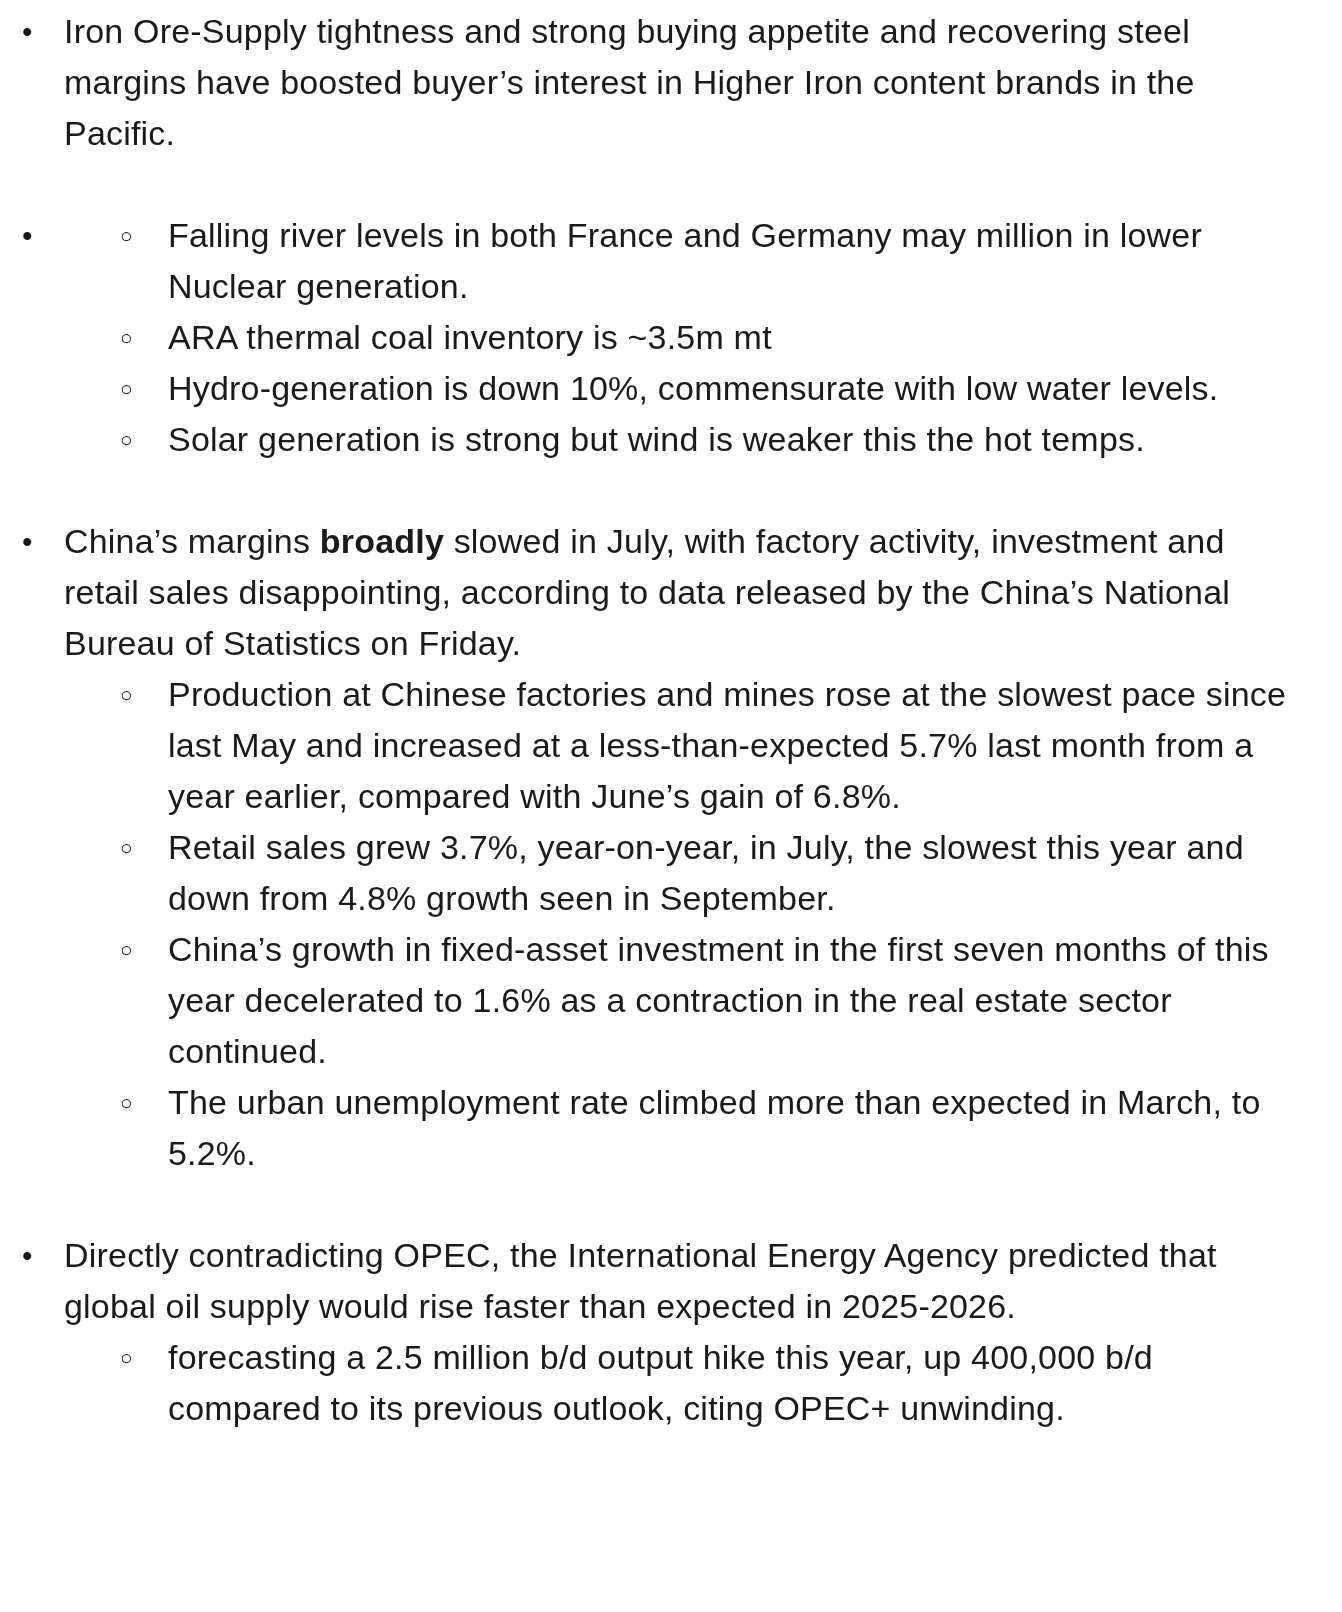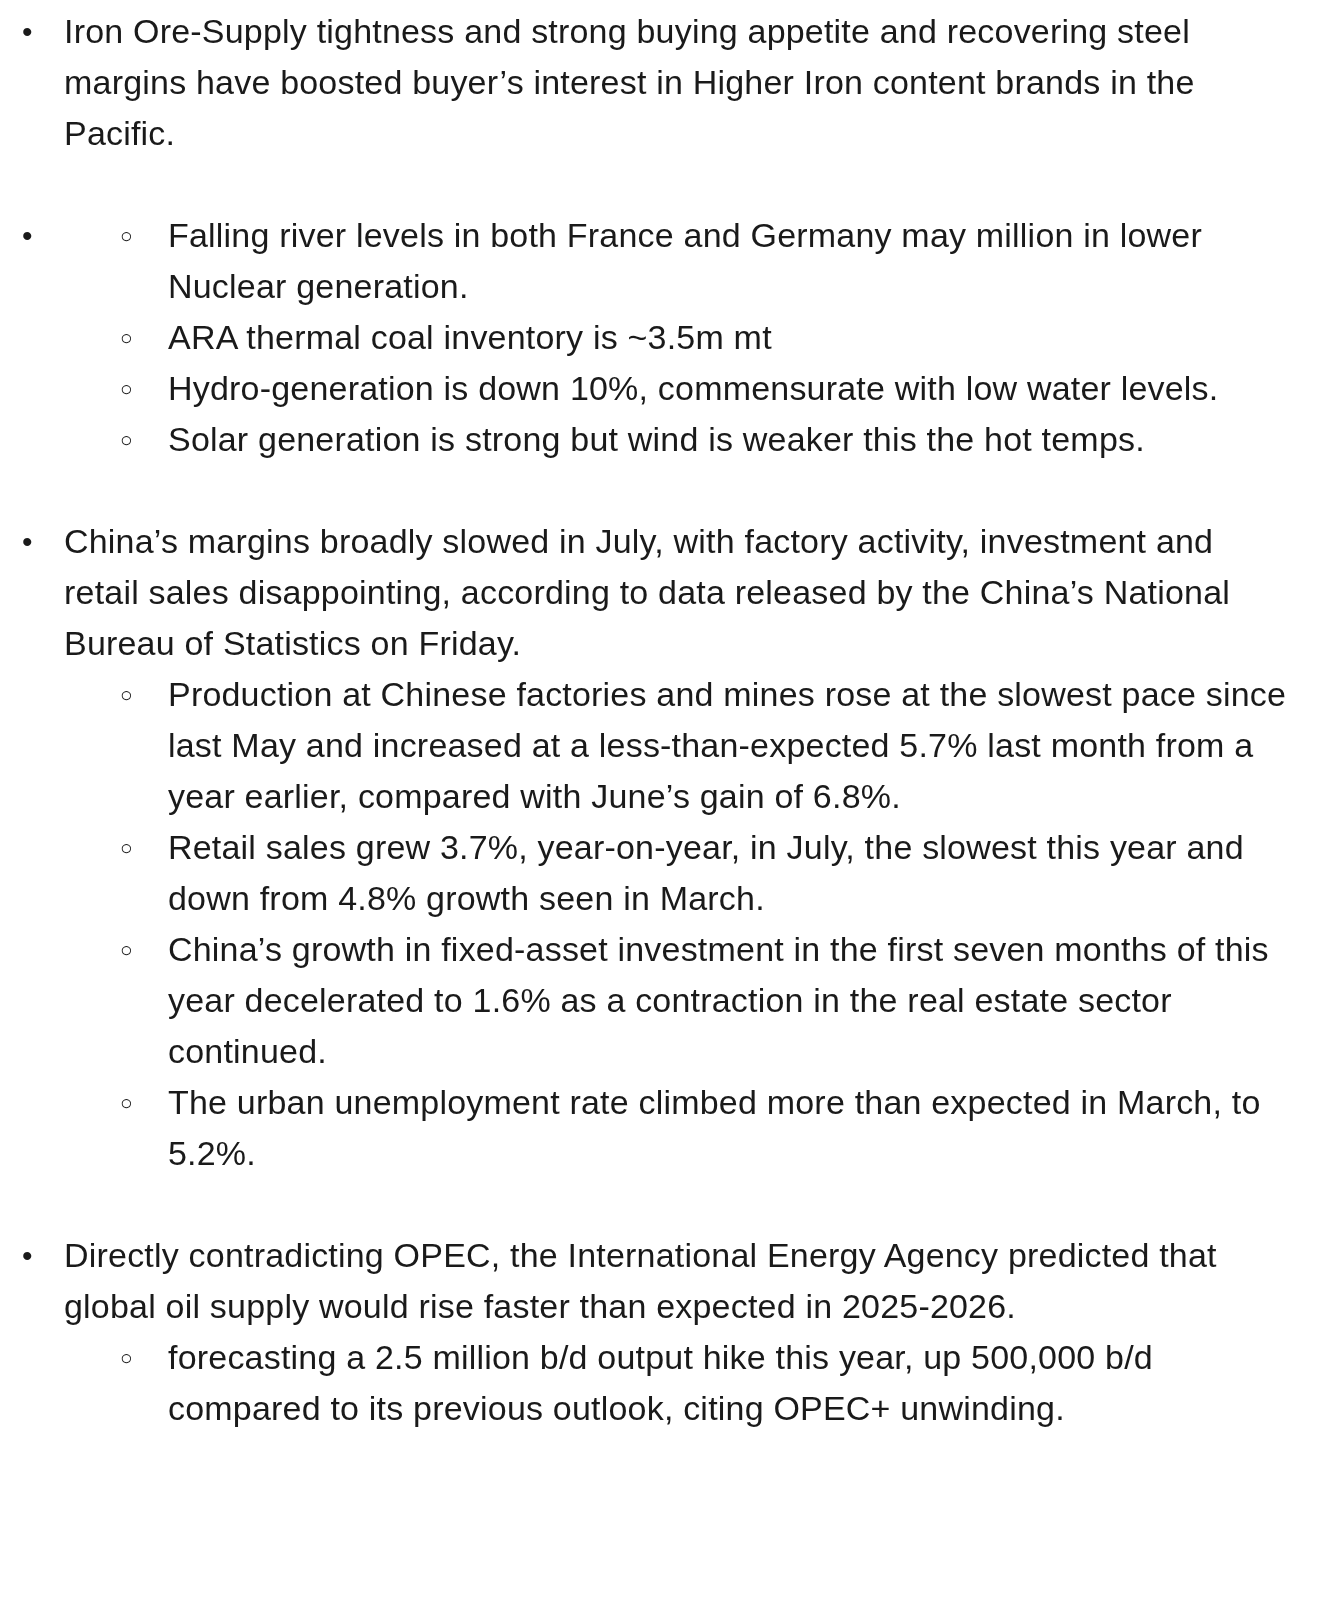--- a/index.html
+++ b/index.html
@@ -37,21 +37,21 @@
     padding-left: 6px;
     box-sizing: border-box;
     font-size: 30px;
     line-height: 51px;
   }
   .bullet-body {
     flex: 1 1 auto;
     min-width: 0;
   }
   .bullet-text .bold {
-    font-weight: normal;
+    font-weight: bold;
   }
   .sub-list {
     margin-top: 0;
   }
   .sub-item {
     display: flex;
     align-items: flex-start;
     margin-left: 54px;
   }
   .marker.l2 {
@@ -104,39 +104,39 @@
         <span class="marker l1">•</span>
         <div class="bullet-body">
           <div class="bullet-text"><span>China’s margins </span><span class="bold">broadly</span><span> slowed in July, with factory activity, investment and retail sales disappointing, according to data released by the China’s National Bureau of Statistics on Friday.</span></div>
           <div class="sub-list">
             <div class="sub-item">
               <span class="marker l2">○</span>
               <div class="sub-text">Production at Chinese factories and mines rose at the slowest pace since last May and increased at a less-than-expected 5.7% last month from a year earlier, compared with June’s gain of 6.8%.</div>
             </div>
             <div class="sub-item">
               <span class="marker l2">○</span>
-              <div class="sub-text">Retail sales grew 3.7%, year-on-year, in July, the slowest this year and down from 4.8% growth seen in March.</div>
+              <div class="sub-text">Retail sales grew 3.7%, year-on-year, in July, the slowest this year and down from 4.8% growth seen in September.</div>
             </div>
             <div class="sub-item">
               <span class="marker l2">○</span>
               <div class="sub-text">China’s growth in fixed-asset investment in the first seven months of this year decelerated to 1.6% as a contraction in the real estate sector continued.</div>
             </div>
             <div class="sub-item">
               <span class="marker l2">○</span>
               <div class="sub-text">The urban unemployment rate climbed more than expected in March, to 5.2%.</div>
             </div>
           </div>
         </div>
       </div>
       <div class="bullet-item">
         <span class="marker l1">•</span>
         <div class="bullet-body">
           <div class="bullet-text"><span>Directly contradicting OPEC, the International Energy Agency predicted that global oil supply would rise faster than expected in 2025-2026.</span></div>
           <div class="sub-list">
             <div class="sub-item">
               <span class="marker l2">○</span>
-              <div class="sub-text">forecasting a 2.5 million b/d output hike this year, up 500,000 b/d compared to its previous outlook, citing OPEC+ unwinding.</div>
+              <div class="sub-text">forecasting a 2.5 million b/d output hike this year, up 400,000 b/d compared to its previous outlook, citing OPEC+ unwinding.</div>
             </div>
           </div>
         </div>
       </div>
     </div>
 </div>
 
 </body></html>

